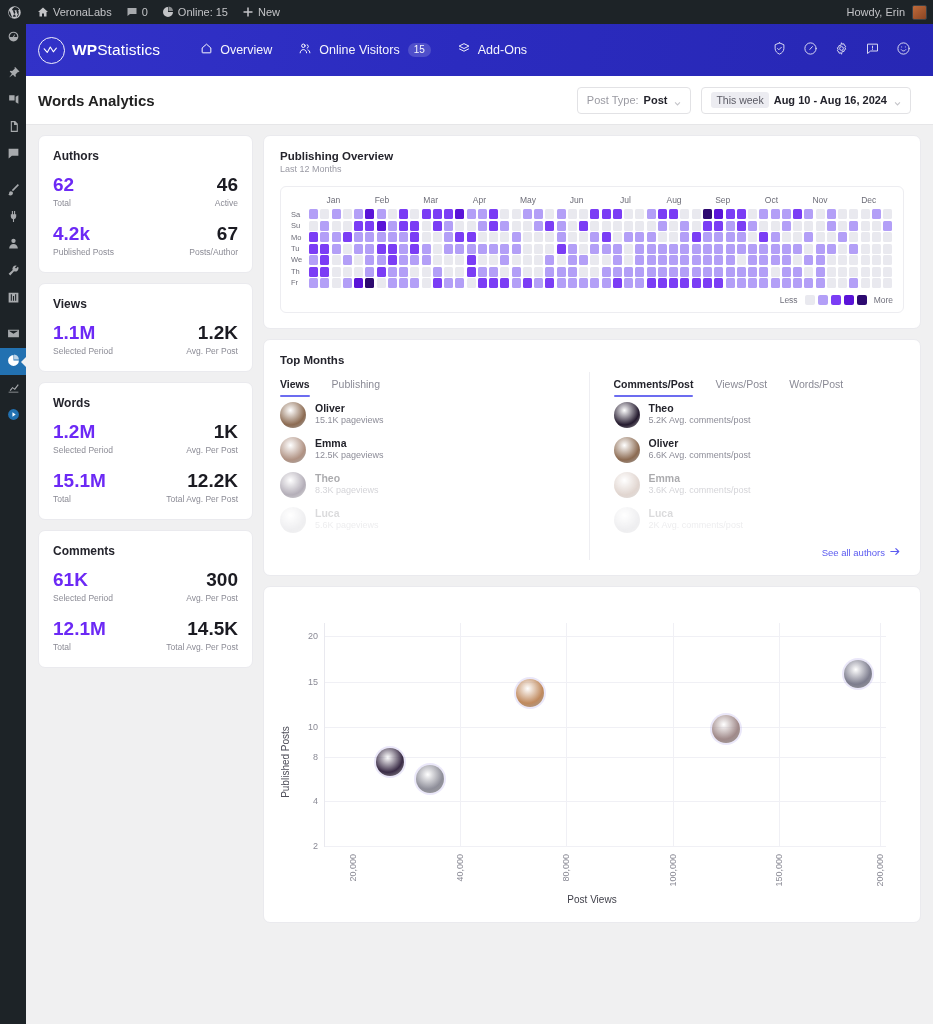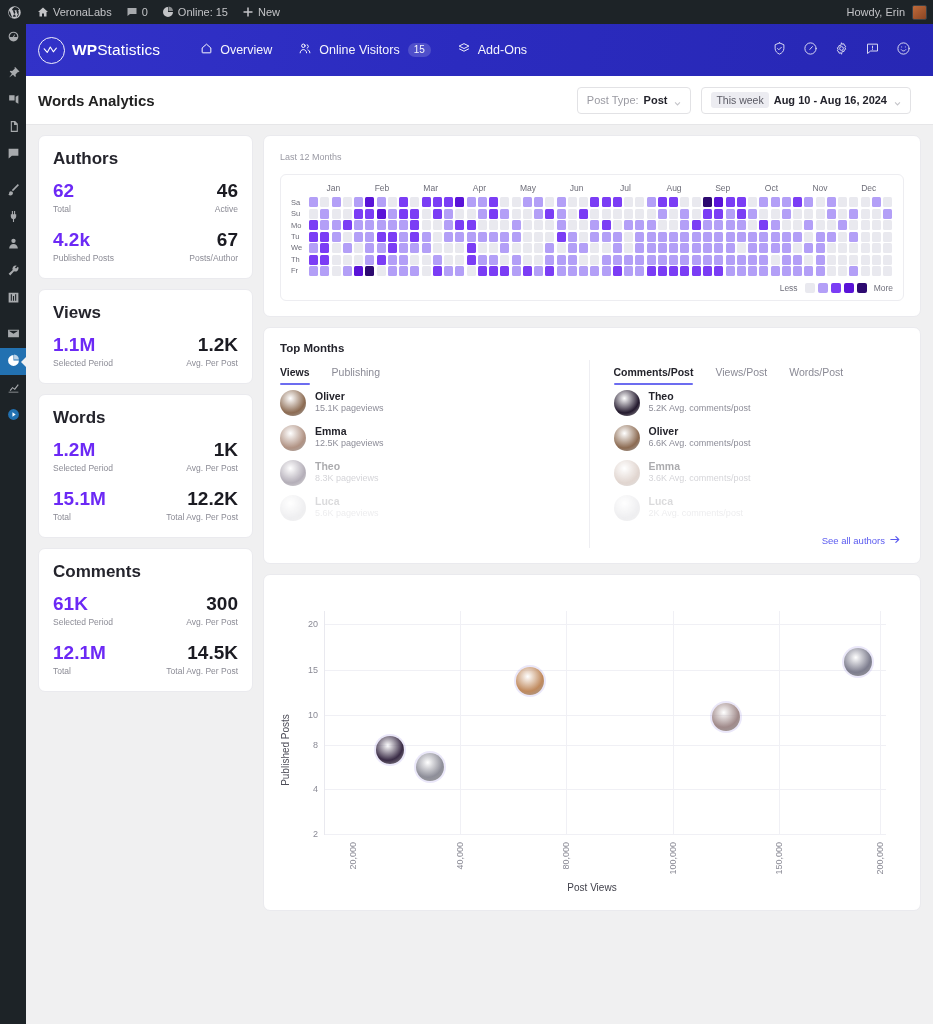--- a/index.html
+++ b/index.html
@@ -112,21 +112,21 @@
   }
   #col-left { width: 215px; display: flex; flex-direction: column; gap: 10px; }
   #col-right { flex: 1; display: flex; flex-direction: column; gap: 10px; }
 
   .card {
     background: #fff; border: 1px solid #eaeaee; border-radius: 7px;
   }
 
   
   .stat-card { padding: 13px 14px 15px 14px; }
-  .stat-title { font-size: 17px; font-weight: 700; color: #24242c; margin-bottom: 12px; }
+  .stat-title { font-size: 12px; font-weight: 700; color: #24242c; margin-bottom: 12px; }
   .stat-row { display: flex; justify-content: space-between; align-items: flex-start; }
   .stat-row + .stat-row { margin-top: 16px; }
   .stat-cell .v { font-size: 19px; font-weight: 700; line-height: 1.05; }
   .stat-cell .v.accent { color: #6c29f5; }
   .stat-cell .v.dark { color: #1b1b22; }
   .stat-cell .l { font-size: 8.5px; color: #8b8b95; margin-top: 3px; }
   .stat-cell.right { text-align: right; }
 
   
   .sec-pad { padding: 14px 16px 15px 16px; }
@@ -513,20 +513,21 @@
             <div class="v dark">14.5K</div>
             <div class="l">Total Avg. Per Post</div>
           </div>
         </div>
       </div>
     </div>
 
     <div id="col-right">
 
       <div class="card sec-pad">
+        <div class="sec-title">Publishing Overview</div>
         <div class="sec-sub">Last 12 Months</div>
         <div class="heat-wrap">
           <div class="heat-months" id="heat-months">
               <span>Jan</span>
               <span>Feb</span>
               <span>Mar</span>
               <span>Apr</span>
               <span>May</span>
               <span>Jun</span>
               <span>Jul</span>

